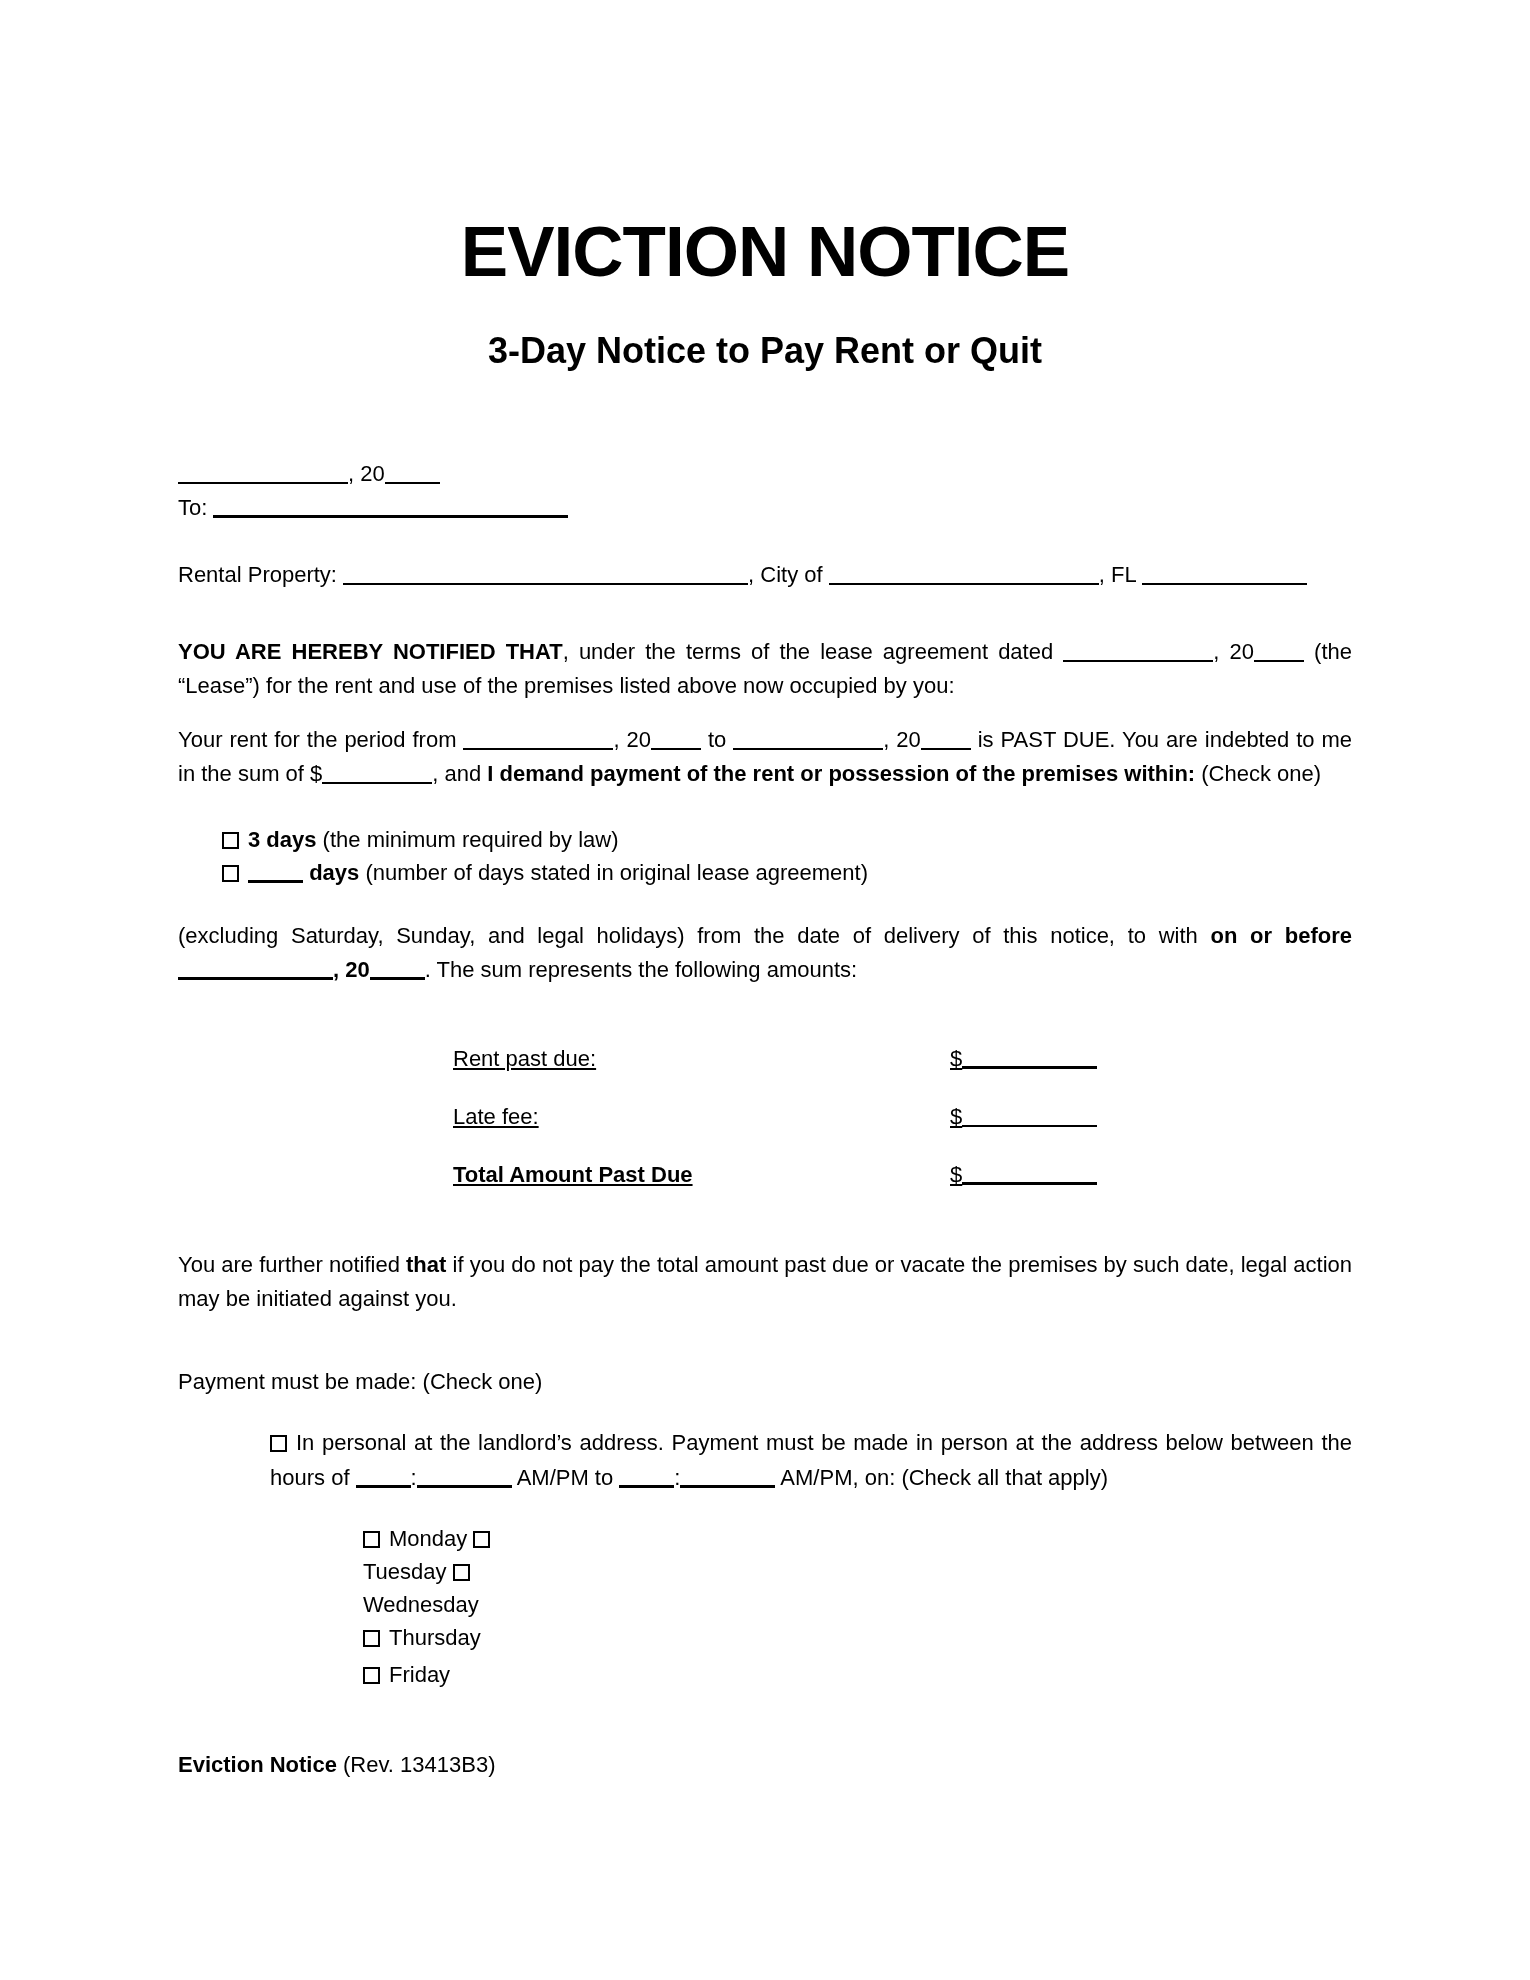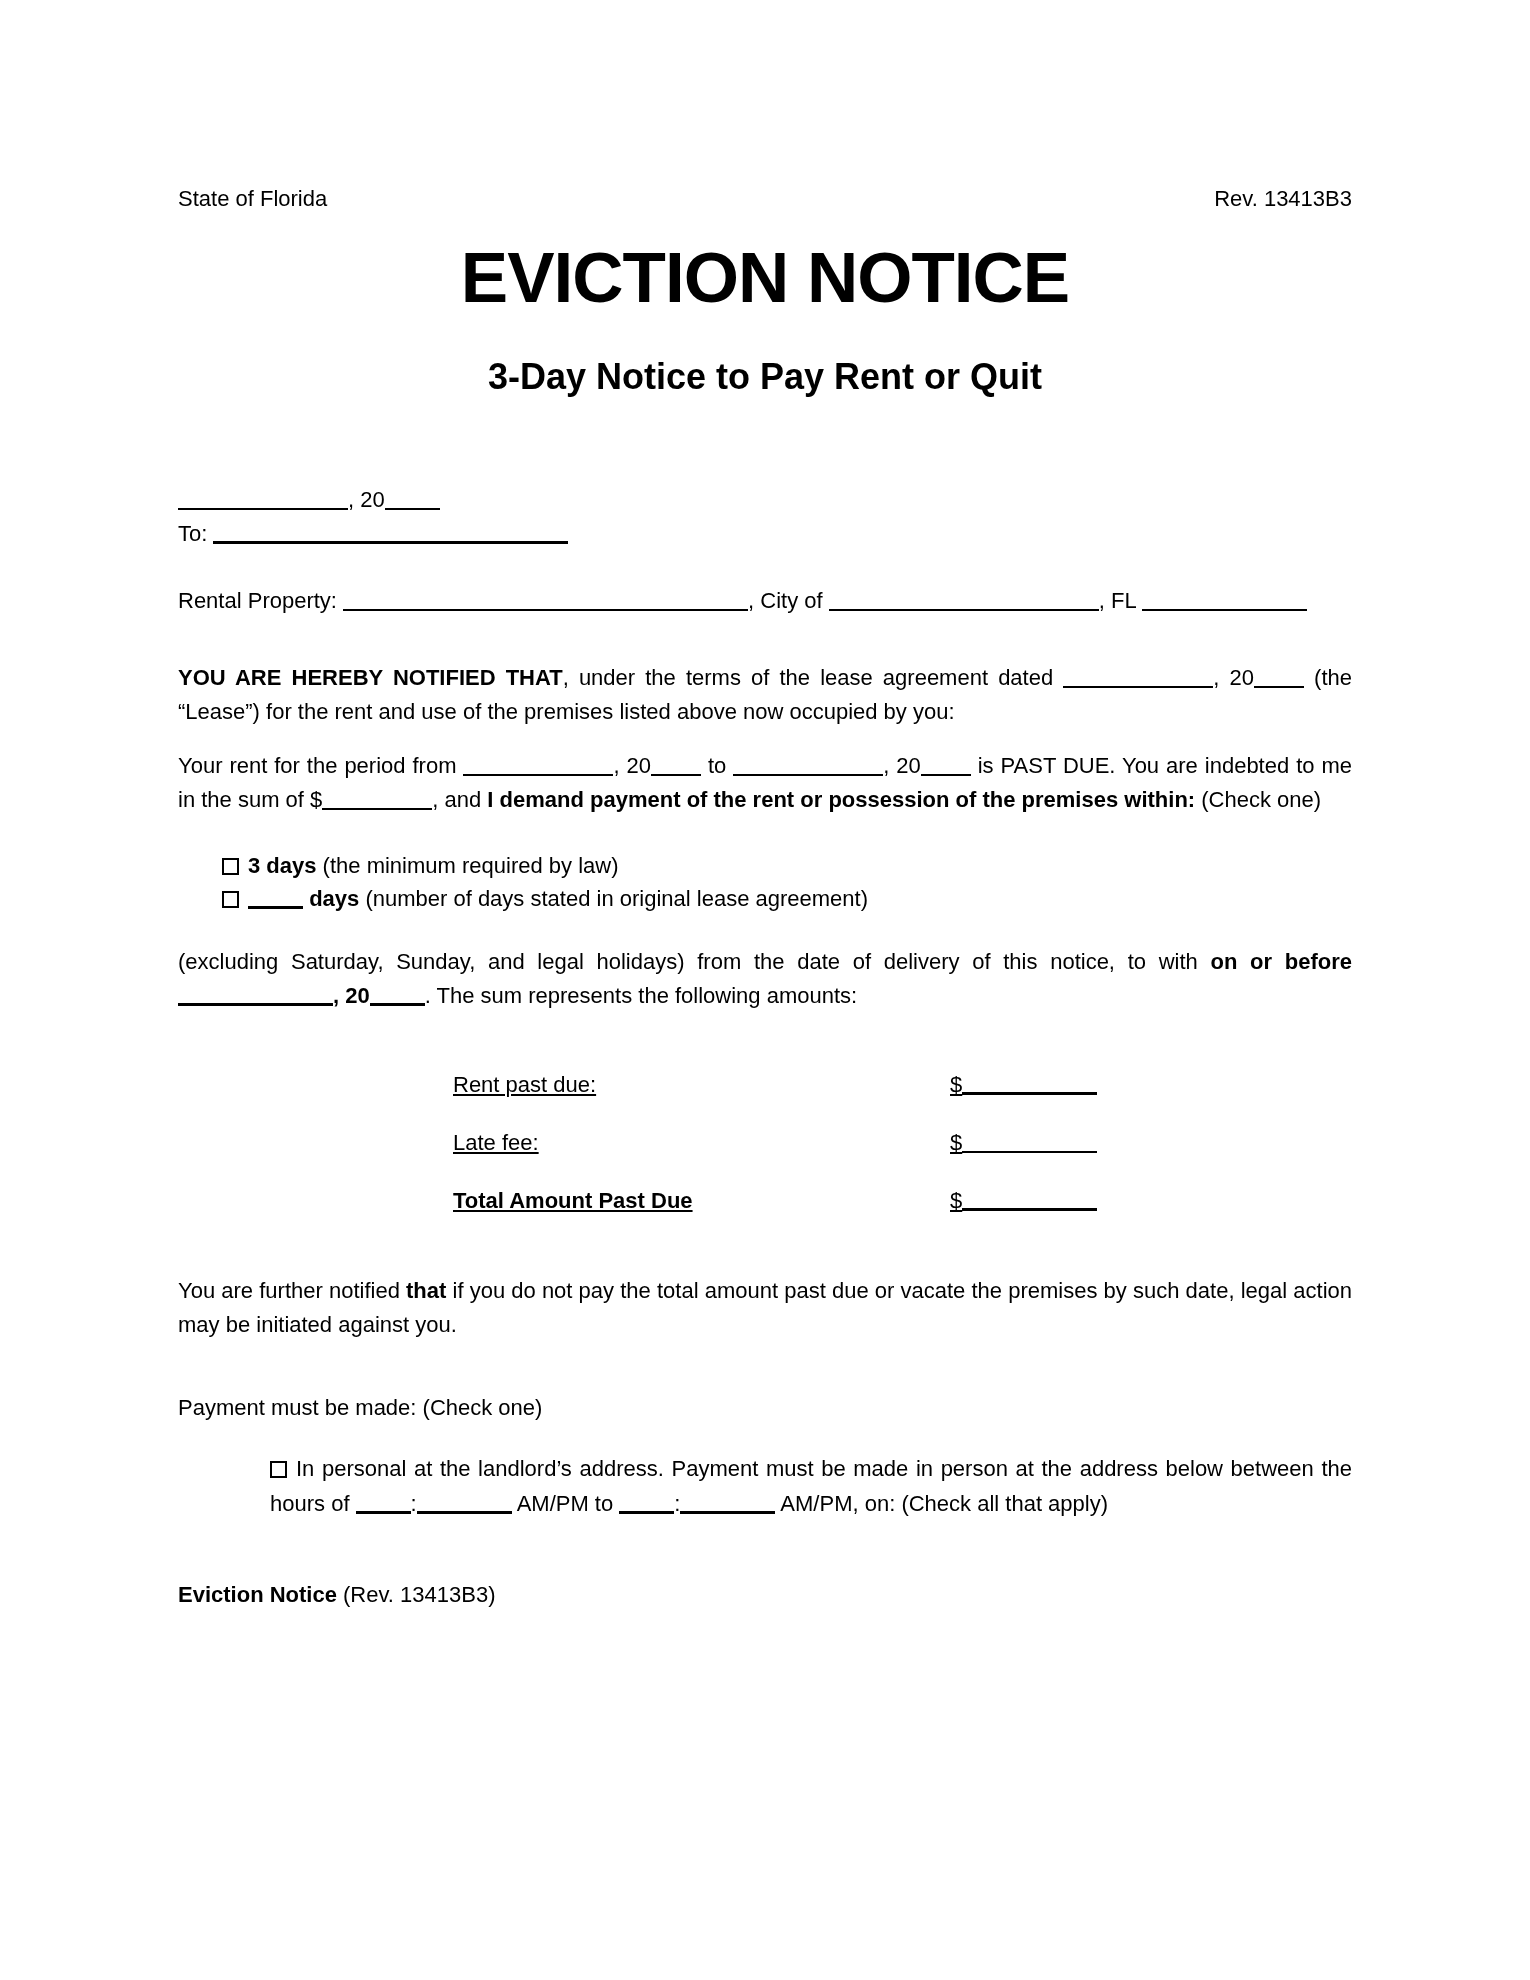--- a/index.html
+++ b/index.html
@@ -56,24 +56,20 @@
     border:2px solid #000;box-sizing:border-box;
     vertical-align:-2px;margin-right:9px;
     background:#fff;
   }
 </style>
 </head>
 <body>
 
 <div class="page">
 
-  <div class="doc-header">
-    <span>State of Florida</span>
-    <span>Rev. 13413B3</span>
-  </div>
 
   <div class="title">EVICTION NOTICE</div>
 
   <div class="subtitle">3-Day Notice to Pay Rent or Quit</div>
 
   <div class="line date-line"><span class="blank" style="width: 170px;"></span><span>, 20</span><span class="blank" style="width: 55px;"></span></div>
 
   <div class="line to-line"><span>To: </span><span class="blank thick" style="width: 355px;"></span></div>
 
   <div class="line rental-line"><span>Rental Property: </span><span class="blank" style="width: 405px;"></span><span>, City of </span><span class="blank" style="width: 270px;"></span><span>, FL </span><span class="blank" style="width: 165px;"></span></div>
@@ -103,16 +99,23 @@
         <span class="amount-value"><span>$</span><span class="blank thick" style="width: 135px;"></span></span>
       </div>
     </div>
 
   <div class="para just p-further"><span>You are further notified </span><span class="b">that</span><span> if you do not pay the total amount past due or vacate the premises by such date, legal action may be initiated against you.</span></div>
 
   <div class="para p-payment"><span>Payment must be made: (Check one)</span></div>
 
   <div class="para just p-option"><span class="cb"></span><span>In personal at the landlord’s address. Payment must be made in person at the address below between the hours of </span><span class="blank thick" style="width: 55px;"></span><span>:</span><span class="blank thick" style="width: 95px;"></span><span> AM/PM to </span><span class="blank thick" style="width: 55px;"></span><span>:</span><span class="blank thick" style="width: 95px;"></span><span> AM/PM, on: (Check all that apply)</span></div>
 
+  <div class="days-group">
+      <div><span class="cb"></span><span>Monday </span><span class="cb"></span></div>
+      <div><span>Tuesday </span><span class="cb"></span></div>
+      <div><span>Wednesday</span></div>
+      <div><span class="cb"></span><span>Thursday</span></div>
+      <div><span class="cb"></span><span>Friday</span></div>
+    </div>
 
   <div class="doc-footer"><span class="b">Eviction Notice</span><span> (Rev. 13413B3)</span></div>
 
 </div>
 
 </body></html>

